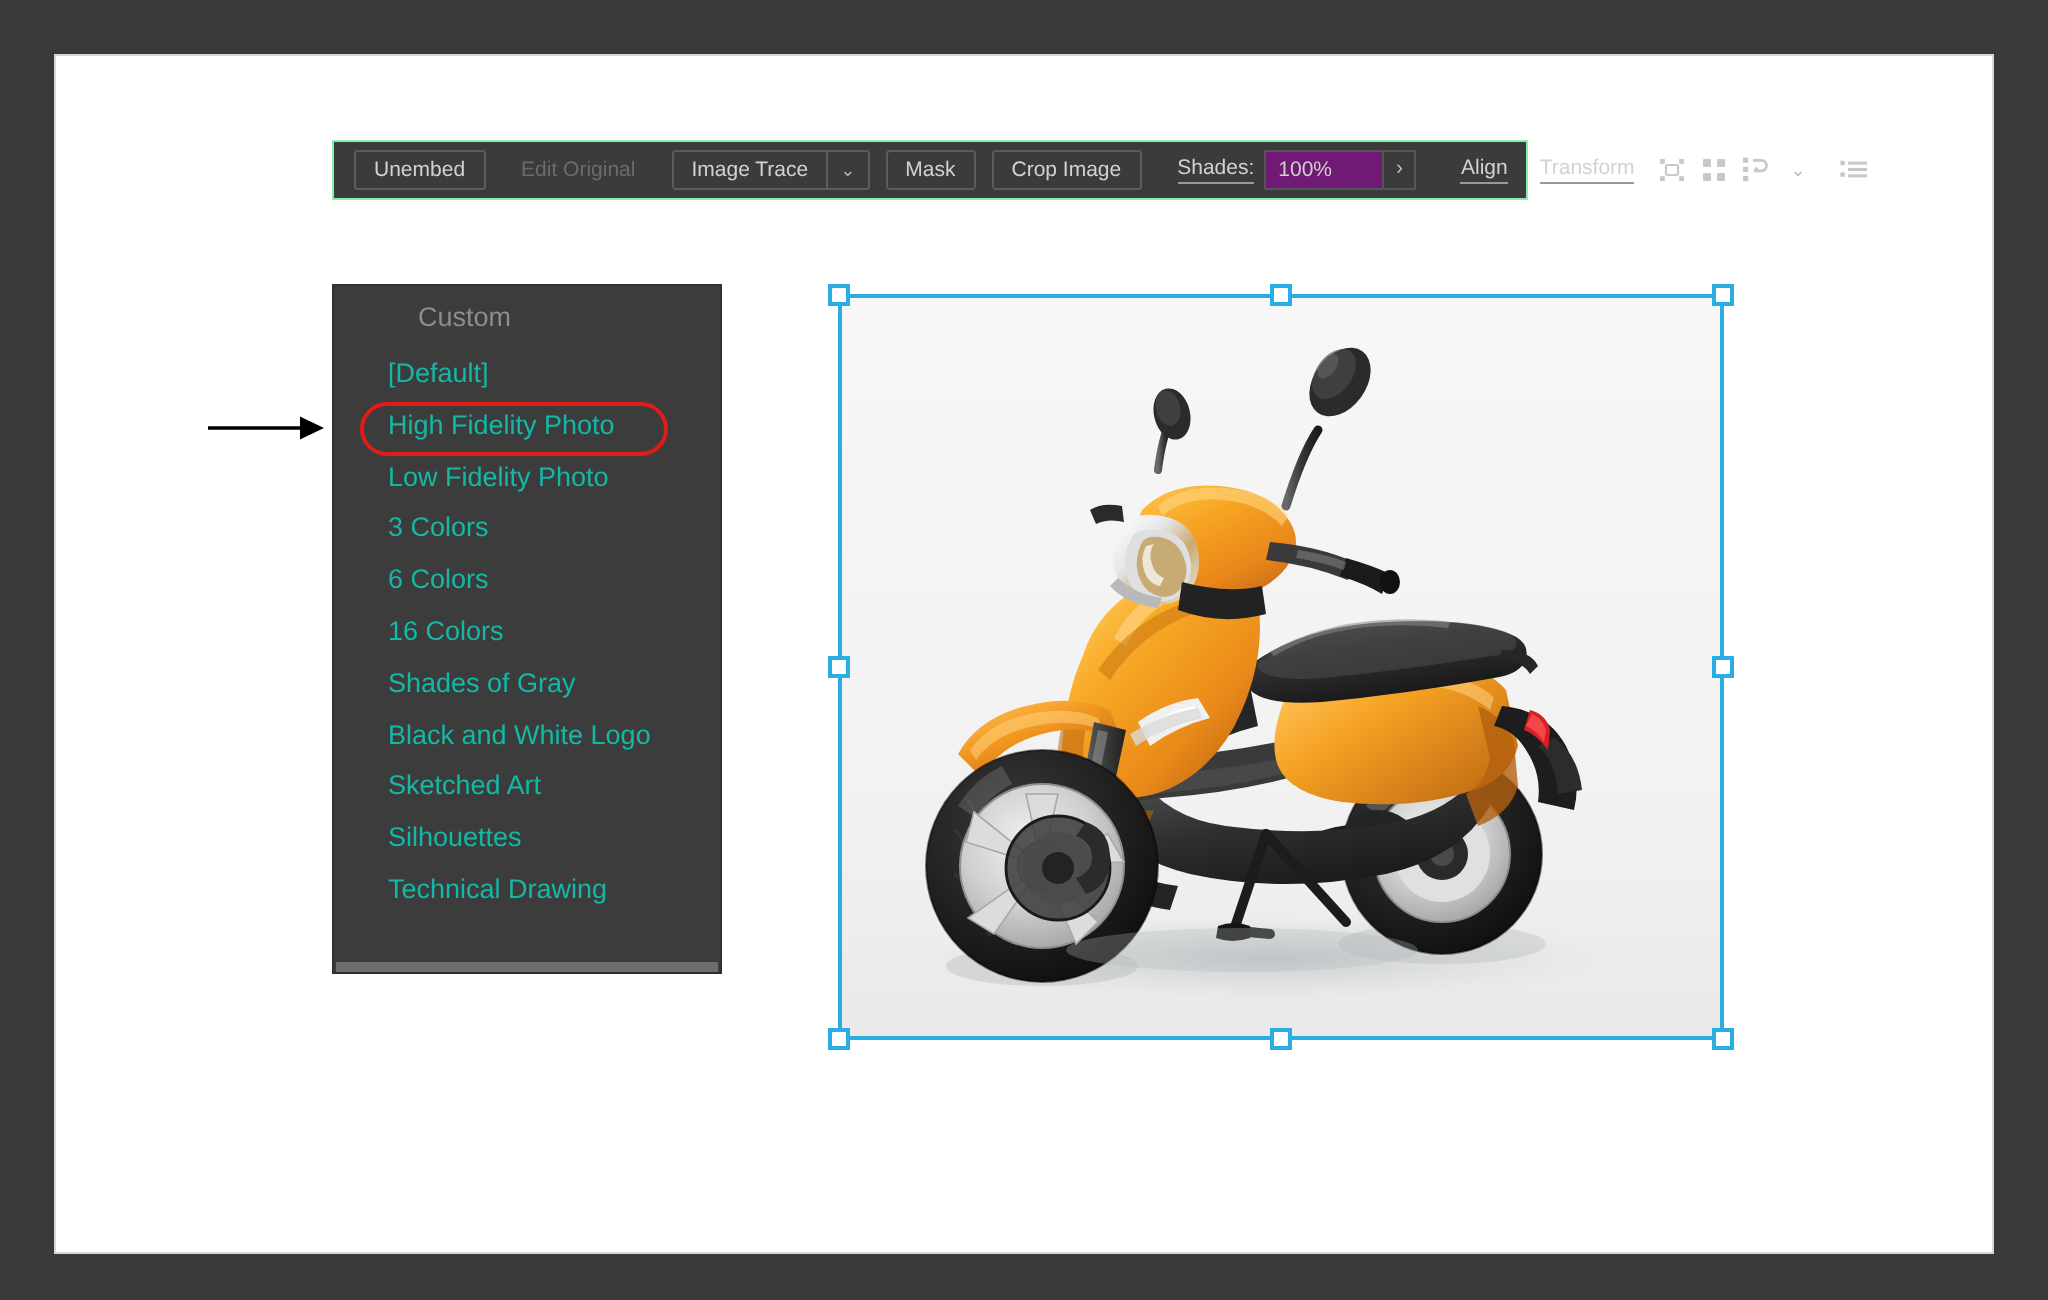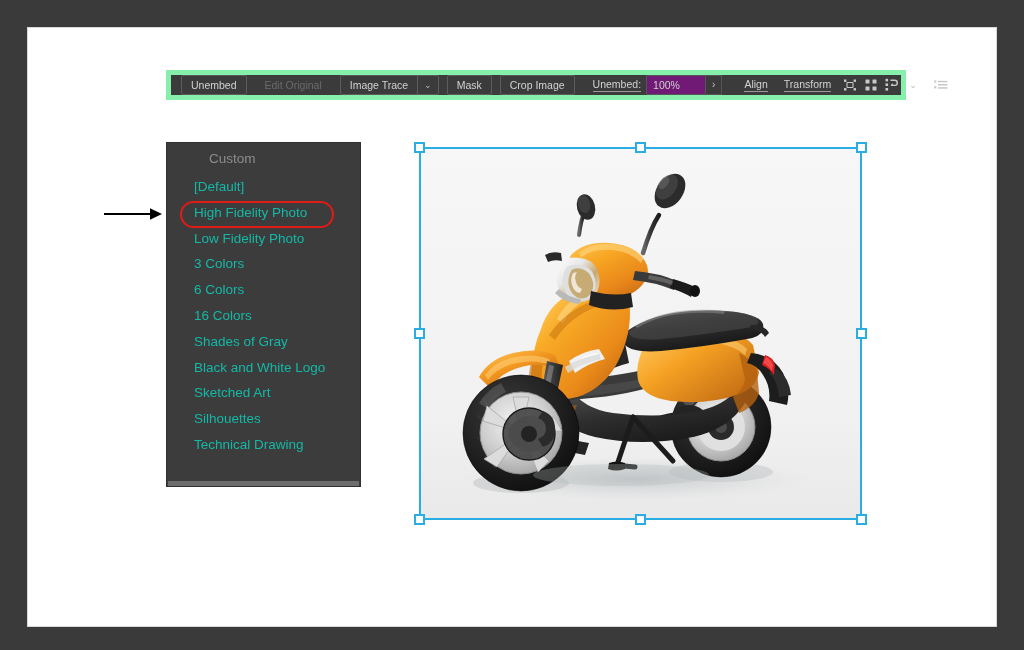--- a/index.html
+++ b/index.html
@@ -29,24 +29,24 @@
     height: 600px;
     background: #ffffff;
     box-shadow: 0 0 0 1px #d8d8d8 inset;
   }
 
   
   #control-bar {
     position: absolute;
     left: 166px;
     top: 70px;
-    width: 740px;
+    width: 598px;
     height: 30px;
     background: #3b3b3b;
-    border: 5px solid #86efac;
+    border: 1px solid #86efac;
     box-sizing: border-box;
     display: flex;
     align-items: center;
     padding: 0 6px;
     gap: 0px;
   }
   .cb-btn {
     color: #d2d2d2;
     font-size: 10.5px;
     line-height: 1;
@@ -258,21 +258,21 @@
       <div class="cb-split"></div>
       <div class="cb-caret">⌄</div>
     </div>
 
     <div class="cb-btn">Mask</div>
 
     <div class="cb-btn">Crop Image</div>
 
     <div class="cb-sep"></div>
 
-    <div class="cb-label">Unembed:</div>
+    <div class="cb-label">Shades:</div>
     <div style="display:flex;align-items:center;">
       <div class="cb-field">100%</div>
       <div class="cb-stepper">›</div>
     </div>
 
     <div class="cb-sep"></div>
 
     <div class="cb-link">Align</div>
 
     <div class="cb-link">Transform</div>

